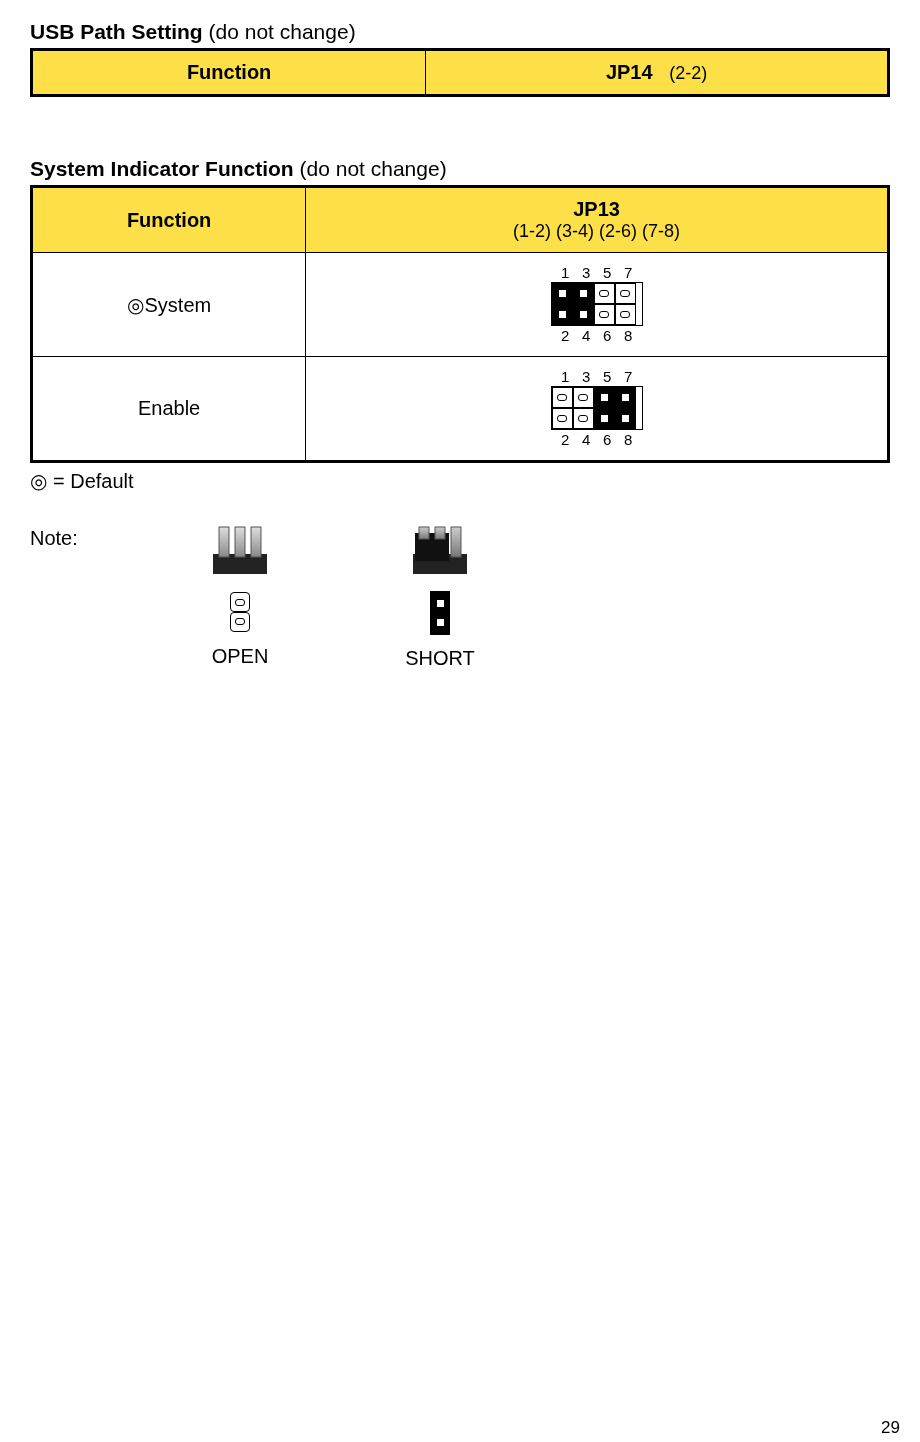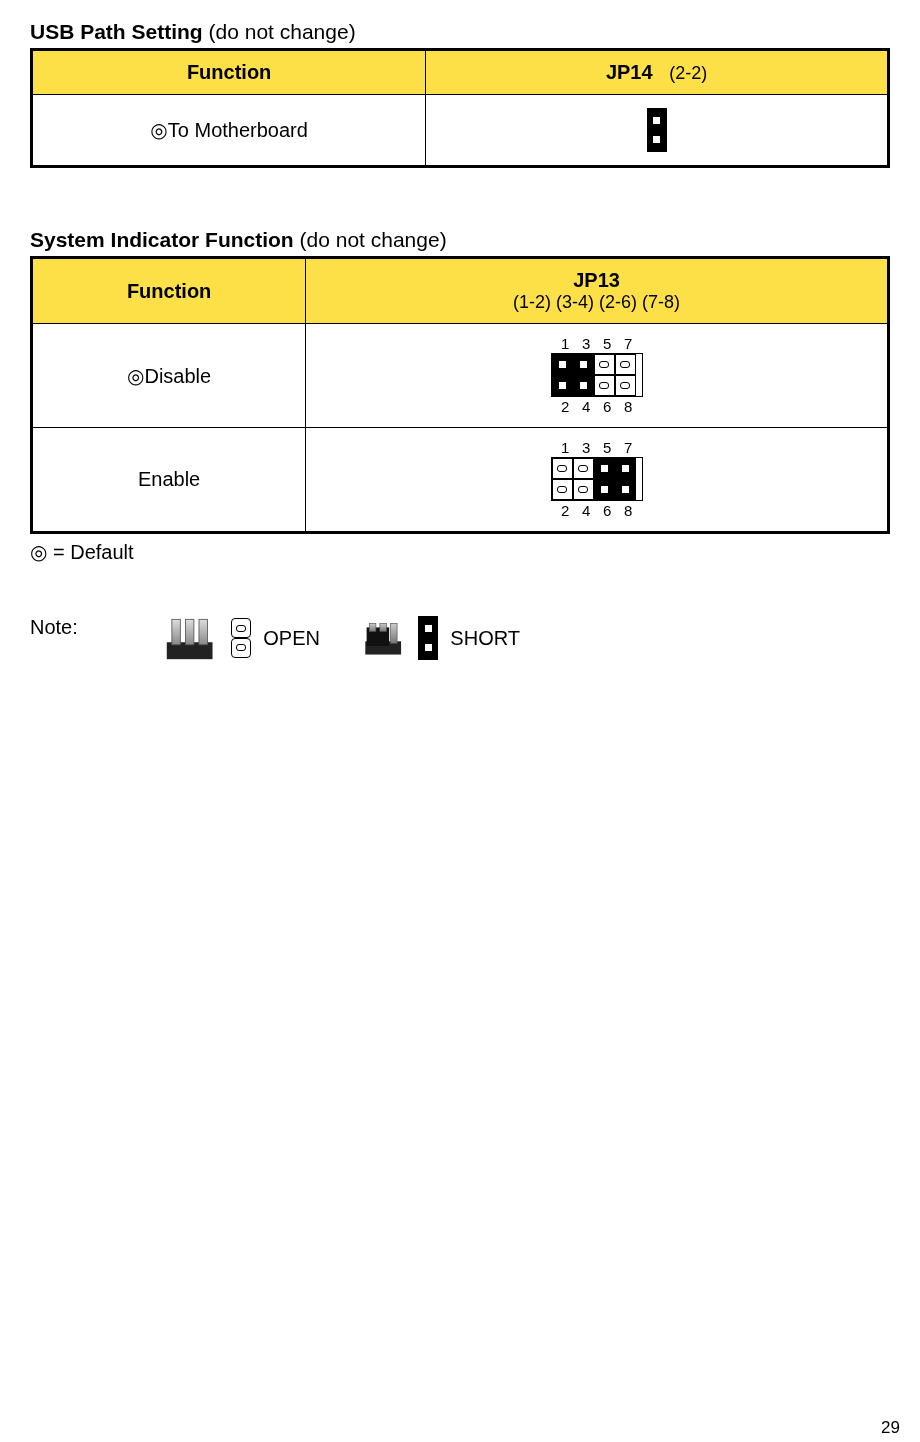--- a/index.html
+++ b/index.html
@@ -125,27 +125,27 @@
   }
   .block8 .cell.open-c .dot {
     width: 10px; height: 7px; border: 1px solid #000; border-radius: 3px; background:#fff;
   }
 
   .default-line { margin-top: 6px; font-size: 20px; }
 
   .note-row {
     display: flex;
     align-items: flex-start;
-    margin-top: 44px;
+    margin-top: 26px;
     gap: 40px;
   }
   .note-label { font-size: 20px; padding-top: 8px; width: 90px; }
   .note-col {
     display: flex;
-    flex-direction: row;
+    flex-direction: column;
     align-items: center;
     gap: 12px;
     width: 160px;
   }
   .note-col .jumper-photo {
     width: 70px;
     height: 60px;
     position: relative;
   }
   .jumper-photo svg { width:100%; height:100%; display:block; }
@@ -166,35 +166,20 @@
 </div>
 
 <table class="jumper-table">
   <tbody>
       <tr>
     <th style="width:46%">Function</th>
     <th>
       <span>JP14</span>
       &nbsp;&nbsp;<span class="th-sub">(2-2)</span>
     </th>
-  </tr>
-  <tr>
-    <td>
-      <span class="default-mark">◎</span><span>To Motherboard</span>
-    </td>
-    <td>
-      <span class="jumper2 short">
-        <span class="pin">
-              <span class="hole"></span>
-            </span>
-        <span class="pin">
-              <span class="hole"></span>
-            </span>
-      </span>
-    </td>
   </tr>
 </tbody>
   </table>
 
 <div style="height:60px"></div>
 
 <div class="section-title">
   <span class="bold">System Indicator Function</span><span class="note"> (do not change)</span>
 </div>
 
@@ -202,21 +187,21 @@
   <tbody>
       <tr>
     <th style="width:32%">Function</th>
     <th>
       <div style="font-weight:bold">JP13</div>
       <div class="th-sub">(1-2) (3-4) (2-6) (7-8)</div>
     </th>
   </tr>
   <tr>
     <td>
-      <span class="default-mark">◎</span><span>Disable</span>
+      <span class="default-mark">◎</span><span>System</span>
     </td>
     <td>
       <div class="block8">
         <div class="labels">
           <span>1</span>
           <span>3</span>
           <span>5</span>
           <span>7</span>
         </div>
         <div class="grid">

